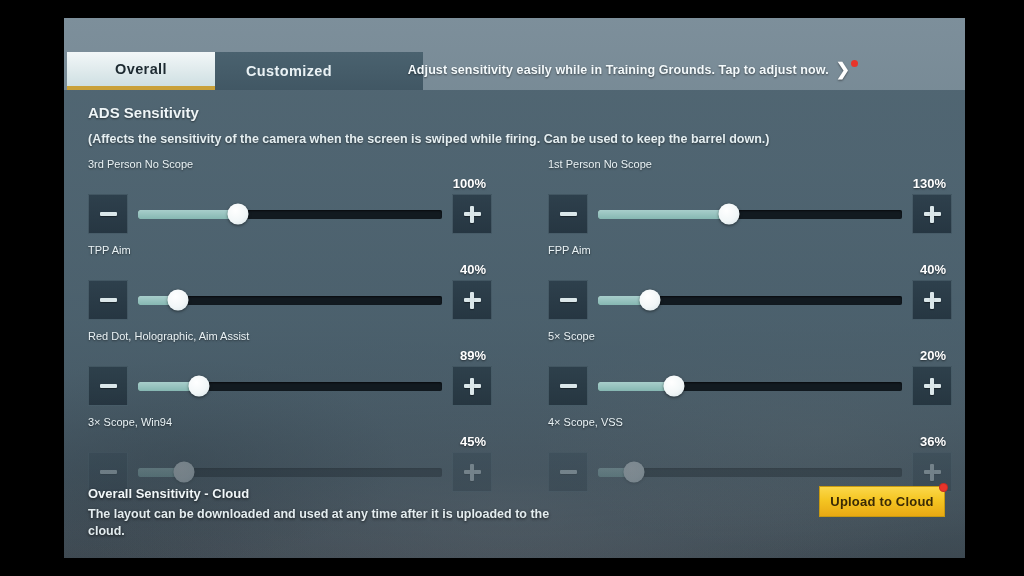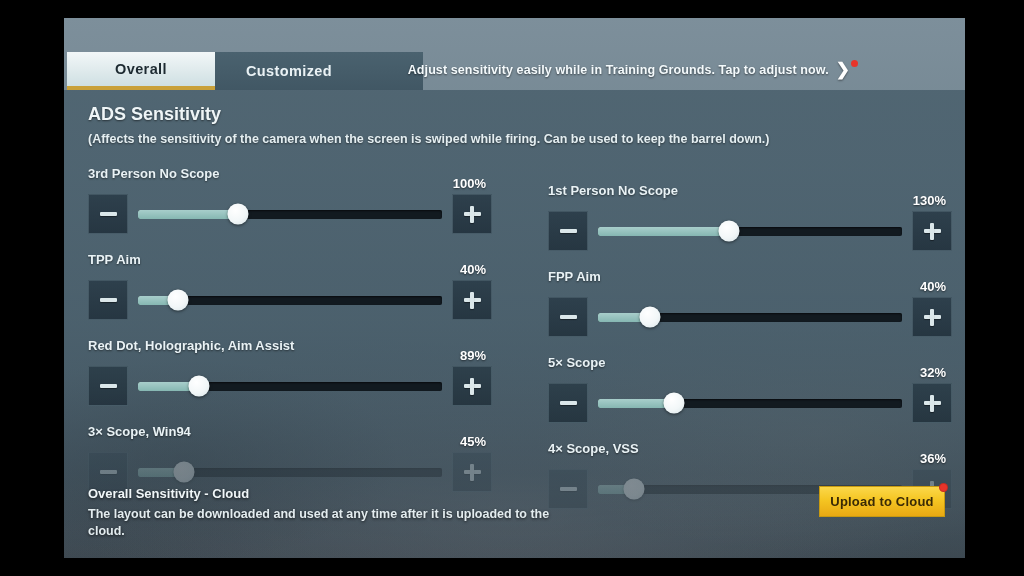--- a/index.html
+++ b/index.html
@@ -94,42 +94,42 @@
     background: linear-gradient(180deg,
         rgba(70,92,105,0.80) 0%,
         rgba(66,88,101,0.74) 55%,
         rgba(58,78,90,0.52) 82%,
         rgba(52,70,82,0.10) 100%);
     overflow: hidden;
   }
 
   #ads-title {
     position: absolute; left: 24px; top: 14px;
-    font-size: 18px; color: #eef5f7; font-weight: bold;
+    font-size: 15px; color: #eef5f7; font-weight: bold;
     text-shadow: 0 1px 2px rgba(0,0,0,.5);
   }
   #ads-desc {
     position: absolute; left: 24px; top: 42px;
     font-size: 12.5px; color: #e4eef1; font-weight: bold;
     text-shadow: 0 1px 2px rgba(0,0,0,.5);
   }
 
   
   #slider-grid {
     position: absolute; left: 0; top: 68px; width: 901px; height: 400px;
   }
   .slider-row {
     position: absolute; width: 404px; height: 86px;
   }
   .col-left  { left: 24px; }
-  .col-right { left: 484px; margin-top: 17px; }
+  .col-right { left: 484px; }
 
   .slider-label {
-    position: absolute; left: 0; top: 8px;
-    font-size: 13px; color: #e9f2f5; font-weight: bold;
+    position: absolute; left: 0; top: 0;
+    font-size: 11px; color: #e9f2f5; font-weight: normal;
     text-shadow: 0 1px 2px rgba(0,0,0,.5);
     white-space: nowrap;
   }
   .slider-value {
     position: absolute; right: 6px; top: 18px;
     font-size: 13px; color: #ffffff; font-weight: bold;
     text-shadow: 0 1px 2px rgba(0,0,0,.55);
   }
 
   .slider-controls {
@@ -351,21 +351,21 @@
               </div>
             </div>
             <div class="step-btn">
               <span class="glyph-h"></span>
               <span class="glyph-v"></span>
             </div>
           </div>
         </div>
         <div class="slider-row col-right" style="top: 172px;">
           <div class="slider-label">5× Scope</div>
-          <div class="slider-value">32%</div>
+          <div class="slider-value">20%</div>
           <div class="slider-controls">
             <div class="step-btn">
               <span class="glyph-h"></span>
             </div>
             <div class="track-wrap">
               <div class="track">
                 <div class="track-fill" style="width: 25%;"></div>
                 <div class="knob" style="left: 25%;"></div>
               </div>
             </div>

